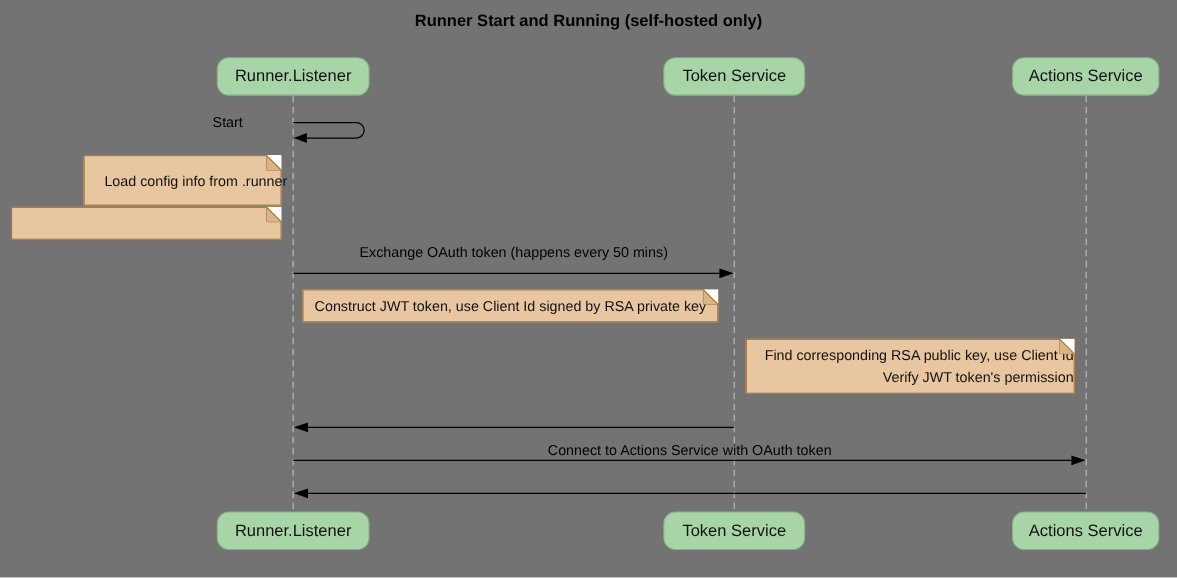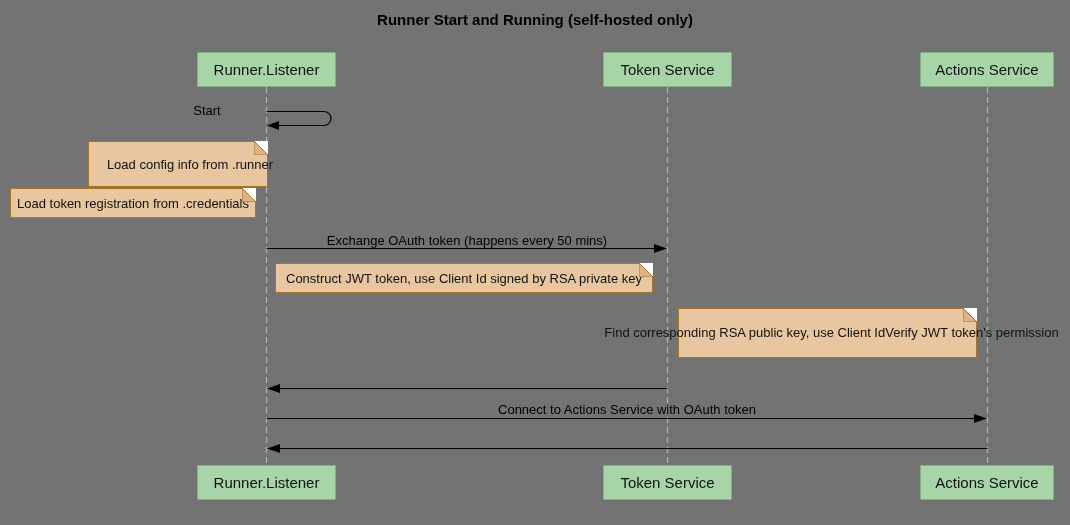--- a/index.html
+++ b/index.html
@@ -8,32 +8,32 @@
     font-family:"Liberation Sans", sans-serif; color:#000; overflow:hidden;
   }
   .title {
     position:absolute; left:0; top:11px; width:100%;
     text-align:center; font-weight:bold; font-size:15px; color:#000;
   }
   .overlay { position:absolute; left:0; top:0; }
   .actor {
     position:absolute; height:35px; box-sizing:border-box;
     background:var(--actor-fill); border:1.3px solid var(--actor-border);
-    border-radius:1px; display:flex; align-items:center; justify-content:center;
+    border-radius:11px; display:flex; align-items:center; justify-content:center;
     font-size:15px; color:#111;
   }
   .note {
     position:absolute; box-sizing:border-box;
     background:var(--note-fill); border:1px solid var(--note-border);
     font-size:13px; color:#111;
     display:flex; align-items:center; justify-content:center;
     white-space:nowrap;
   }
   .note.multiline {
-    align-items:center; justify-content:center;
+    flex-direction:column; align-items:flex-end; justify-content:center;
     padding-left:8px; line-height:20px;
   }
   .note .fold { position:absolute; top:-1px; right:-1px; }
   .msg-label {
     position:absolute; font-size:13px; text-align:center;
     white-space:nowrap; color:#000;
   }
   .msg-label.right { text-align:center; }
 </style>
 </head>
@@ -79,33 +79,32 @@
     <span>Runner.Listener</span>
   </div>
   <div class="actor" style="left:603px; top:465px; width:129px;">
     <span>Token Service</span>
   </div>
   <div class="actor" style="left:920px; top:465px; width:134px;">
     <span>Actions Service</span>
   </div>
 
   <div class="msg-label right" style="left:152px; top:103px; width:110px;">Start</div>
-  <div class="msg-label" style="left:267px; top:233px; width:400px;">Exchange OAuth token (happens every 50 mins)</div>
+  <div class="msg-label" style="left:267px; top:222px; width:400px;">Exchange OAuth token (happens every 50 mins)</div>
   <div class="msg-label" style="left:267px; top:402px; width:720px;">Connect to Actions Service with OAuth token</div>
 
-  <div class="note" style="left:88px; top:141px; width:180px; height:46px;padding-left:24px;">
+  <div class="note" style="left:76px; top:141px; width:180px; height:46px;padding-left:24px;">
     <span>Load config info from .runner</span>
     <svg class="fold" width="14" height="14" viewBox="0 0 14 14">
       <path d="M0,0 L14,14 L14,0 Z" fill="#ffffff"></path>
       <path d="M0,0 L0,14 L14,14 Z" fill="var(--note-fold)" stroke="var(--note-border)" stroke-width="1"></path>
     </svg>
   </div>
 
   <div class="note" style="left:10px; top:188px; width:246px; height:30px;">
-    <span>Load token registration from .credentials</span>
     <svg class="fold" width="14" height="14" viewBox="0 0 14 14">
       <path d="M0,0 L14,14 L14,0 Z" fill="#ffffff"></path>
       <path d="M0,0 L0,14 L14,14 Z" fill="var(--note-fold)" stroke="var(--note-border)" stroke-width="1"></path>
     </svg>
   </div>
 
   <div class="note" style="left:275px; top:263px; width:378px; height:30px;">
     <span>Construct JWT token, use Client Id signed by RSA private key</span>
     <svg class="fold" width="14" height="14" viewBox="0 0 14 14">
       <path d="M0,0 L14,14 L14,0 Z" fill="#ffffff"></path>

